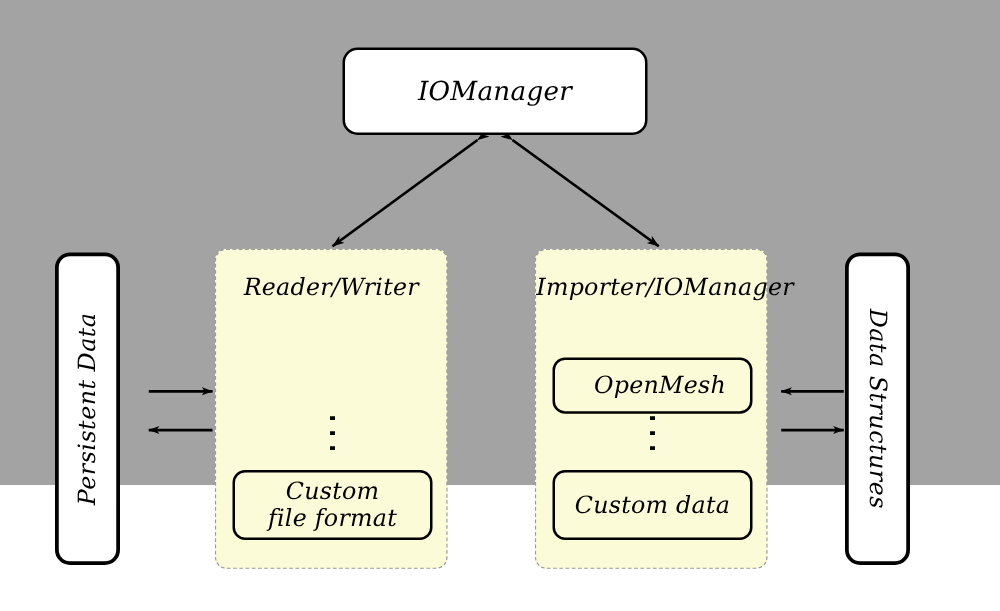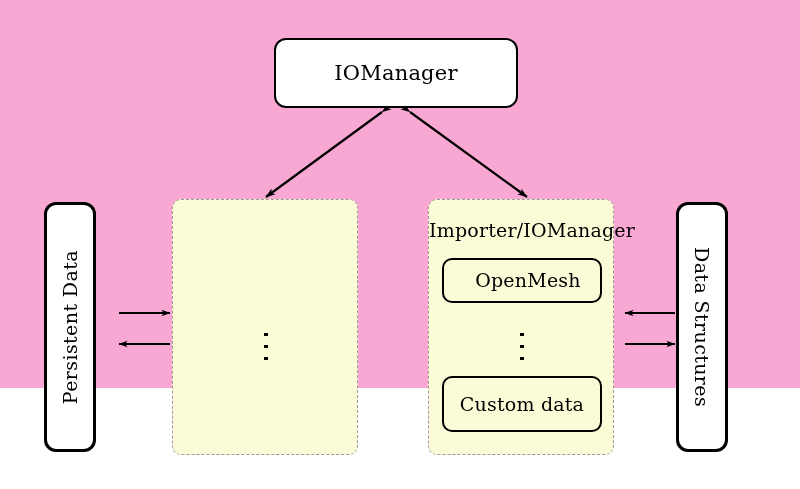--- a/index.html
+++ b/index.html
@@ -11,21 +11,22 @@
     width: 800px;
     height: 489px;
     font-family: "DejaVu Serif", "Liberation Serif", serif;
     color: #000000;
     overflow: hidden;
   }
   #canvas {
     position: relative;
     width: 800px;
     height: 388px;
-    background: #f9a8d4;
+    background: #a3a3a3;
+    font-style: italic;
   }
 
   
   .node {
     position: absolute;
     box-sizing: border-box;
     background: #FCFBD7;
     border: 2.6px solid #000000;
     border-radius: 10px;
     display: flex;
@@ -149,34 +150,39 @@
 
   <div class="node sidebox" style="left:44px; top:202px; width:52px; height:250px;">
     <span class="vtext-ccw">Persistent Data</span>
   </div>
 
   <div class="node sidebox" style="left:676px; top:202px; width:52px; height:250px;">
     <span class="vtext-cw">Data Structures</span>
   </div>
 
   <div class="panel" style="left:172px; top:199px; width:186px; height:256px;">
+    <div class="panel-title">Reader/Writer</div>
 
 
     <div class="vdots" style="left:86px; top:133px; width:14px; height:27px;">
       <i></i>
         <i></i>
         <i></i>
     </div>
 
+    <div class="node item" style="left:13px; top:176px; width:160px; height:56px; flex-direction:column;">
+      <span class="two-line">Custom</span>
+      <span class="two-line">file format</span>
+    </div>
   </div>
 
   <div class="panel" style="left:428px; top:199px; width:186px; height:256px;">
     <div class="panel-title">Importer/IOManager</div>
 
-    <div class="node item" style="left:13px; top:58px; width:160px; height:45px;padding-left:12px;">
+    <div class="node item" style="left:13px; top:86px; width:160px; height:45px;padding-left:12px;">
       <span>OpenMesh</span>
     </div>
 
     <div class="vdots" style="left:86px; top:133px; width:14px; height:27px;">
       <i></i>
         <i></i>
         <i></i>
     </div>
 
     <div class="node item" style="left:13px; top:176px; width:160px; height:56px; ">

